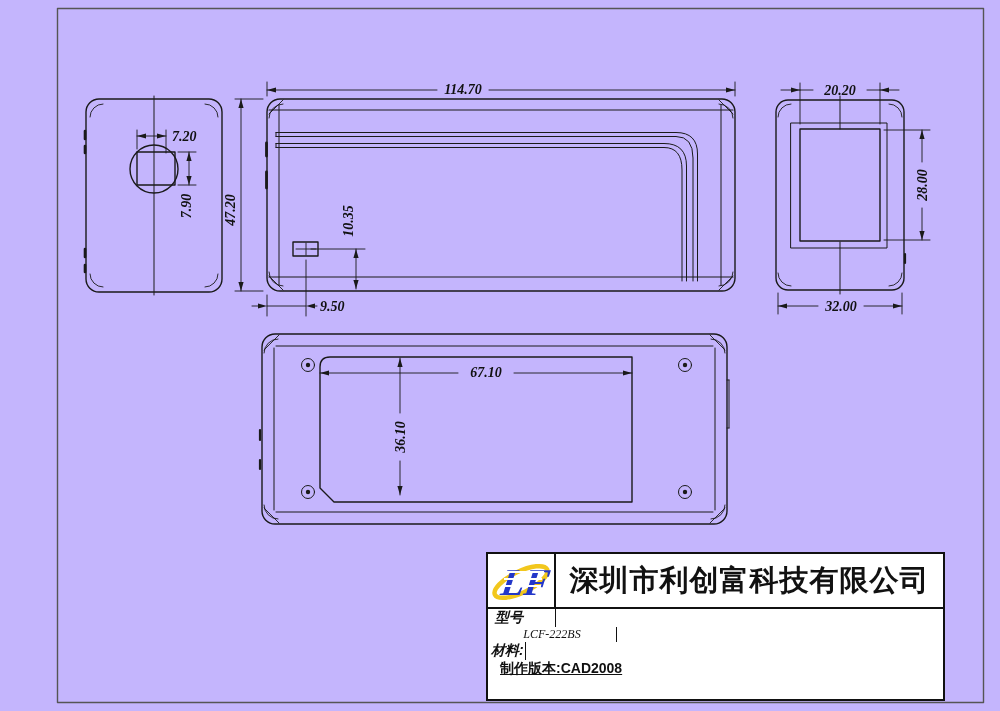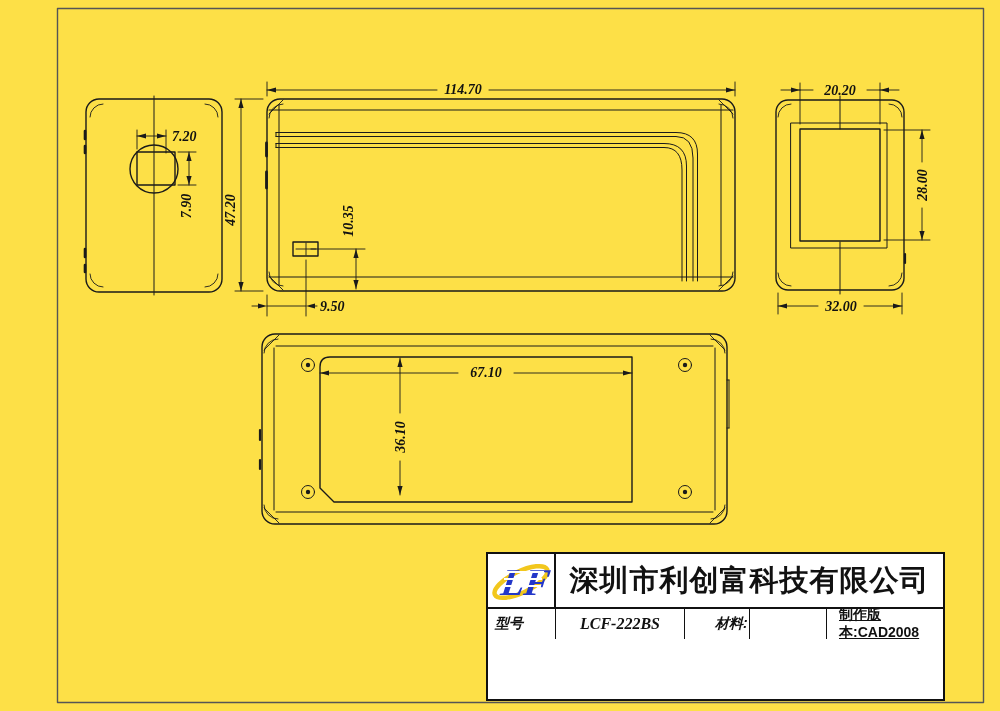--- a/index.html
+++ b/index.html
@@ -1,41 +1,41 @@
 <!DOCTYPE html>
 <html><head>
 <meta charset="utf-8">
 <style>
   html,body { margin:0; padding:0; background:#ffffff; width:1000px; height:711px; overflow:hidden; }
-  .sheet { position:relative; width:1000px; height:711px; background:#fde047;
+  .sheet { position:relative; width:1000px; height:711px; background:#c4b5fd;
            font-family:"Liberation Sans", sans-serif; }
   svg text { user-select:none; }
   .dim { font-family:"Liberation Serif","DejaVu Serif",serif; font-style:italic;
          font-weight:bold; font-size:14px; fill:#111; }
 
   
   .tb { position:absolute; left:486px; top:552px; width:459px; height:149px;
         border:2px solid #111; box-sizing:border-box; background:#fff; color:#111; }
   .tb-header { height:53px; display:flex; border-bottom:2px solid #111; }
   .tb-logo { width:68px; border-right:2px solid #111; display:flex;
              align-items:center; justify-content:center; box-sizing:border-box; }
   .tb-company { flex:1; display:flex; align-items:center; justify-content:center;
                 font-weight:bold; font-size:29px; letter-spacing:1px; white-space:nowrap;border-radius:13px; }
-  .tb-row { height:30px; display:flex; border-bottom:1.5px solid #111; box-sizing:border-box; }
+  .tb-row { height:30px; display:flex; border-bottom:1.5px solid #111; box-sizing:border-box;flex-direction:column; }
   .tb-row:last-child { border-bottom:none; }
   .cell { box-sizing:border-box; border-right:1.5px solid #111; display:flex;
           align-items:center; font-weight:bold; font-size:14px; padding-left:7px; }
   .c1 { width:68px; }
   .c2 { width:129px; justify-content:center; padding-left:0; }
-  .c3 { width:38px; padding-left:3px;margin-left:27px; }
+  .c3 { width:38px; padding-left:3px; }
   .c4 { width:77px; justify-content:center; padding-left:0; }
   .c5 { flex:1; border-right:none; padding-left:12px;text-decoration:underline; }
   .it { font-style:italic; }
   .model-val { font-family:"Liberation Serif","DejaVu Serif",serif; font-style:italic;
-               font-weight:bold; font-size:16px; }
+               font-weight:normal; font-size:12px; }
   .unit-val { font-size:9px; font-weight:bold; }
 </style>
 </head>
 <body>
 
 <div class="sheet">
 
 <svg width="1000" height="711" viewBox="0 0 1000 711" stroke-linecap="round" stroke-linejoin="round">
   <g fill="none" stroke="#1a1a1a" stroke-width="1.4">
 

